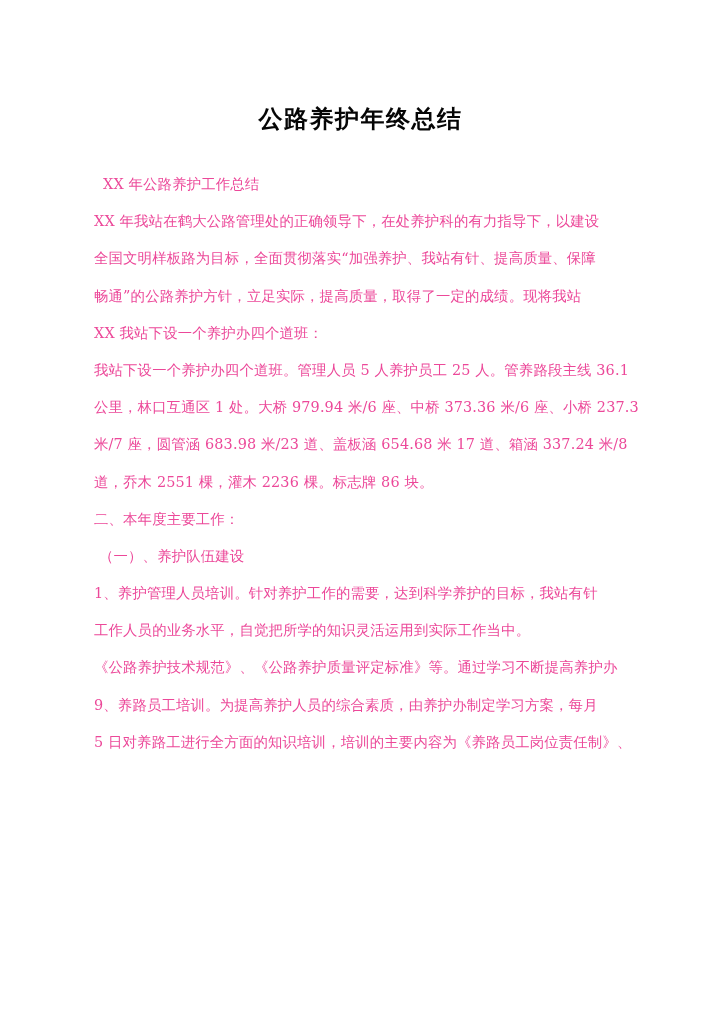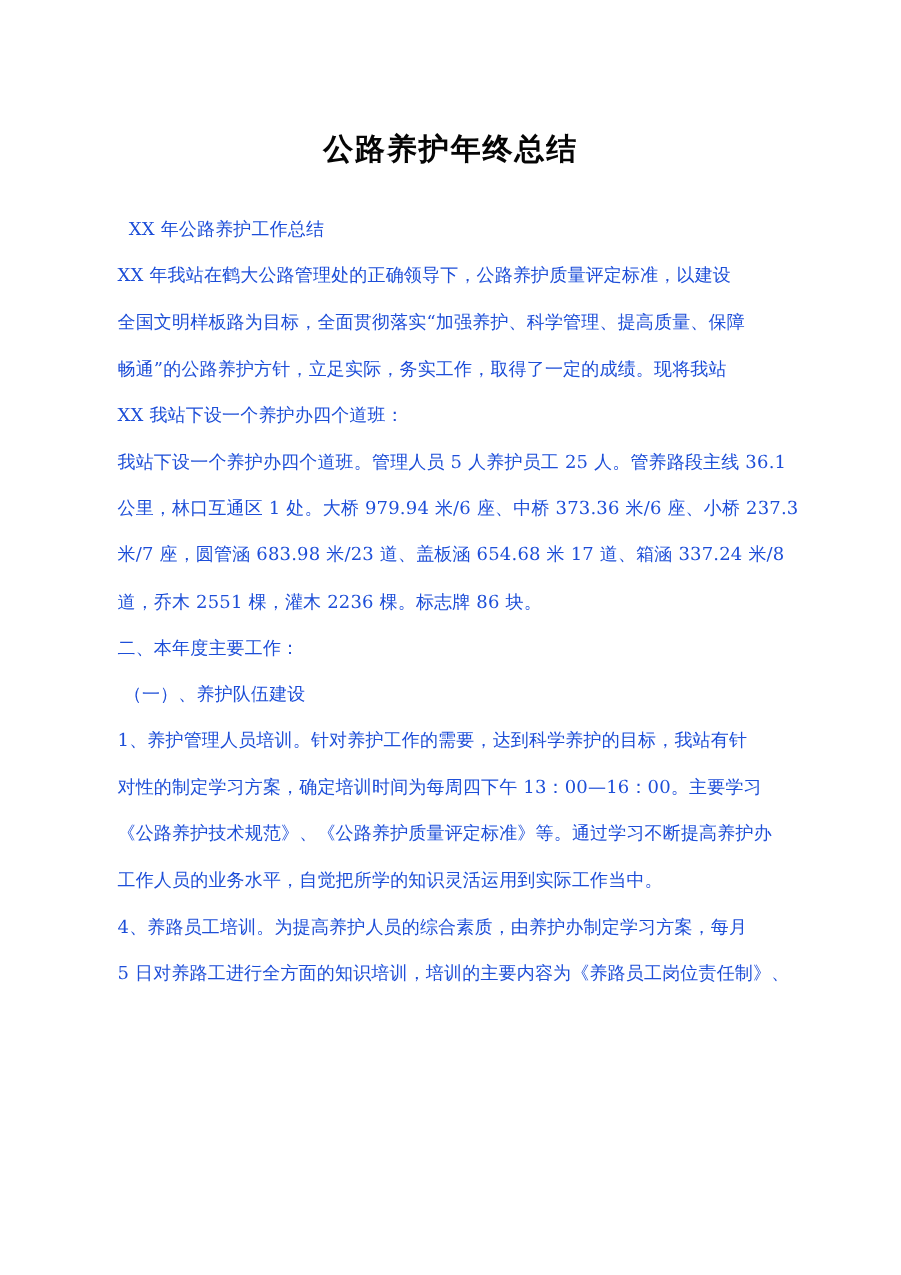--- a/index.html
+++ b/index.html
@@ -39,51 +39,50 @@
     top: 166px;
     left: 94px;
     width: 534px;
   }
   p.line {
     margin: 0;
     padding: 0;
     font-size: 14.4px;
     line-height: 37.2px;
     height: 37.2px;
-    color: #1d4ed8;
+    color: #ec4899;
     white-space: pre;
     letter-spacing: 0.15px;
   }
   p.line.indent {
     text-indent: 9px;
   }
   p.line.indent-sm {
     text-indent: 5px;
   }
 </style>
 </head>
 <body>
 
 <div class="page">
 
   <h1 class="doc-title">公路养护年终总结</h1>
 
   <div class="body-block">
     <p class="line indent">XX 年公路养护工作总结</p>
-    <p class="line">XX 年我站在鹤大公路管理处的正确领导下，公路养护质量评定标准，以建设</p>
-    <p class="line">全国文明样板路为目标，全面贯彻落实“加强养护、科学管理、提高质量、保障</p>
-    <p class="line">畅通”的公路养护方针，立足实际，务实工作，取得了一定的成绩。现将我站</p>
+    <p class="line">XX 年我站在鹤大公路管理处的正确领导下，在处养护科的有力指导下，以建设</p>
+    <p class="line">全国文明样板路为目标，全面贯彻落实“加强养护、我站有针、提高质量、保障</p>
+    <p class="line">畅通”的公路养护方针，立足实际，提高质量，取得了一定的成绩。现将我站</p>
     <p class="line">XX 我站下设一个养护办四个道班：</p>
     <p class="line">我站下设一个养护办四个道班。管理人员 5 人养护员工 25 人。管养路段主线 36.1</p>
     <p class="line">公里，林口互通区 1 处。大桥 979.94 米/6 座、中桥 373.36 米/6 座、小桥 237.3</p>
     <p class="line">米/7 座，圆管涵 683.98 米/23 道、盖板涵 654.68 米 17 道、箱涵 337.24 米/8</p>
     <p class="line">道，乔木 2551 棵，灌木 2236 棵。标志牌 86 块。</p>
     <p class="line">二、本年度主要工作：</p>
     <p class="line indent-sm">（一）、养护队伍建设</p>
     <p class="line">1、养护管理人员培训。针对养护工作的需要，达到科学养护的目标，我站有针</p>
-    <p class="line">对性的制定学习方案，确定培训时间为每周四下午 13：00—16：00。主要学习</p>
+    <p class="line">工作人员的业务水平，自觉把所学的知识灵活运用到实际工作当中。</p>
     <p class="line">《公路养护技术规范》、《公路养护质量评定标准》等。通过学习不断提高养护办</p>
-    <p class="line">工作人员的业务水平，自觉把所学的知识灵活运用到实际工作当中。</p>
-    <p class="line">4、养路员工培训。为提高养护人员的综合素质，由养护办制定学习方案，每月</p>
+    <p class="line">9、养路员工培训。为提高养护人员的综合素质，由养护办制定学习方案，每月</p>
     <p class="line">5 日对养路工进行全方面的知识培训，培训的主要内容为《养路员工岗位责任制》、</p>
   </div>
 
 </div>
 
 </body></html>

